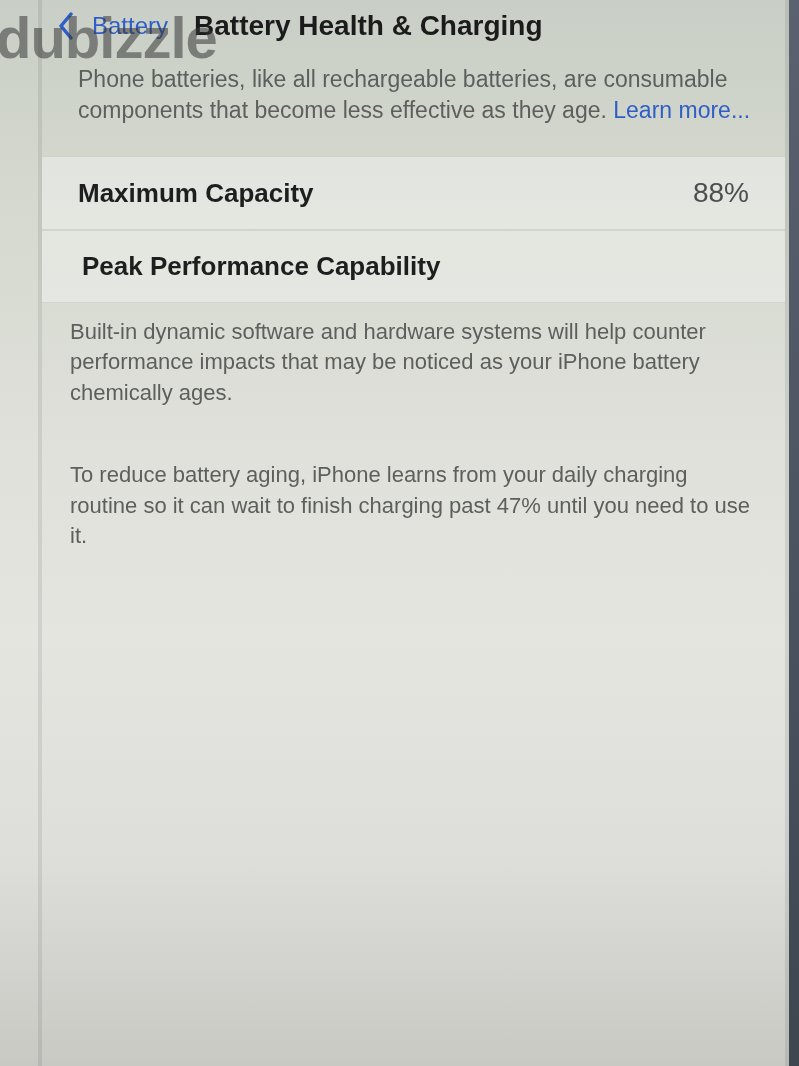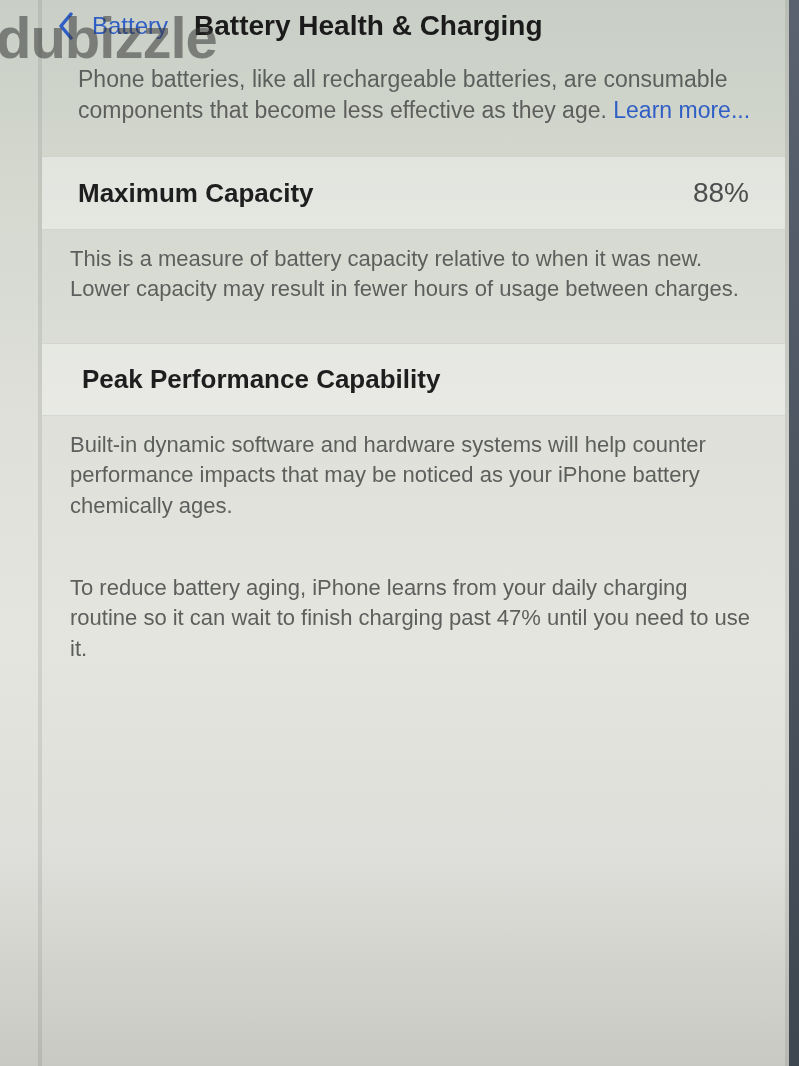--- a/index.html
+++ b/index.html
@@ -143,21 +143,20 @@
     </div>
 
     <div class="intro">
       <span>Phone batteries, like all rechargeable batteries, are consumable components that become less effective as they age. </span><span class="learn-link">Learn more...</span>
     </div>
 
     <div class="cell">
       <span class="cell-label">Maximum Capacity</span>
       <span class="cell-value">88%</span>
     </div>
-    <div class="note">This is a measure of battery capacity relative to when it was new. Lower capacity may result in fewer hours of usage between charges.</div>
 
     <div class="cell-single">
       <span class="cell-label">Peak Performance Capability</span>
     </div>
     <div class="note">Built-in dynamic software and hardware systems will help counter performance impacts that may be noticed as your iPhone battery chemically ages.</div>
 
     <div class="note">To reduce battery aging, iPhone learns from your daily charging routine so it can wait to finish charging past 47% until you need to use it.</div>
 
   </div>
 </div>

